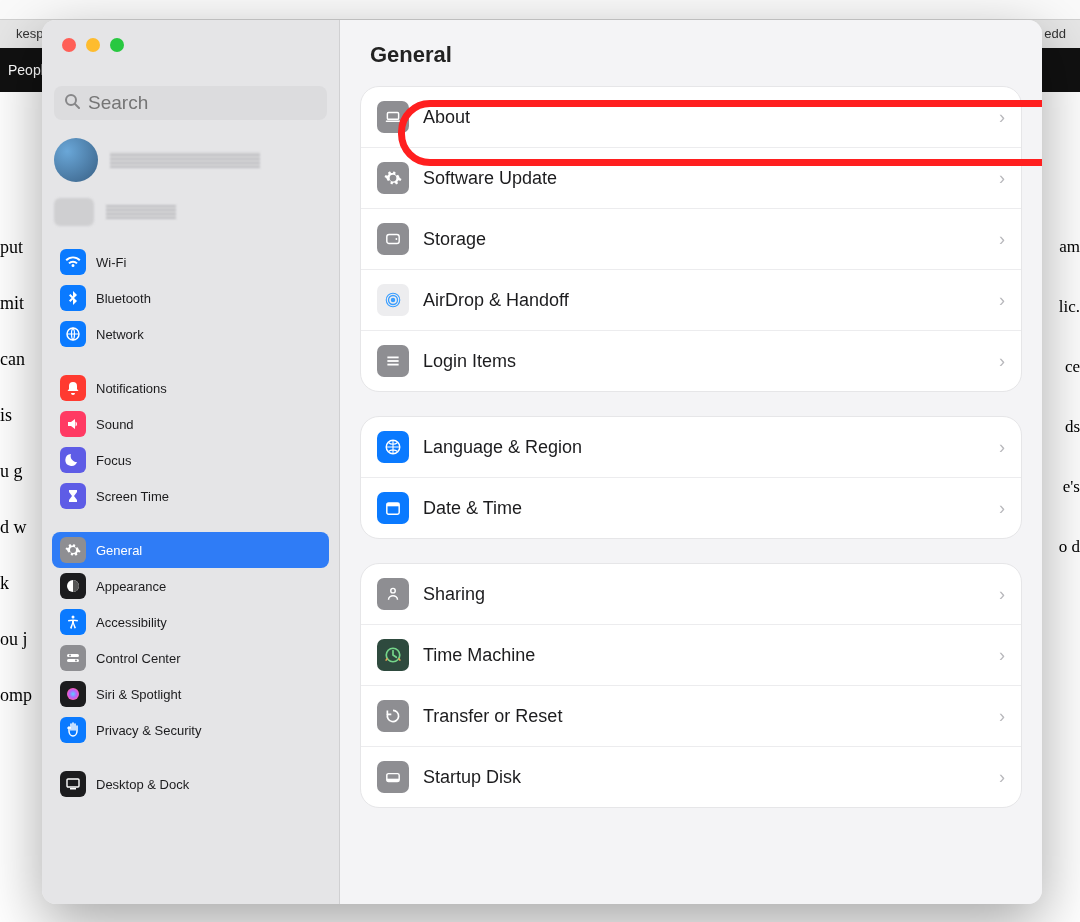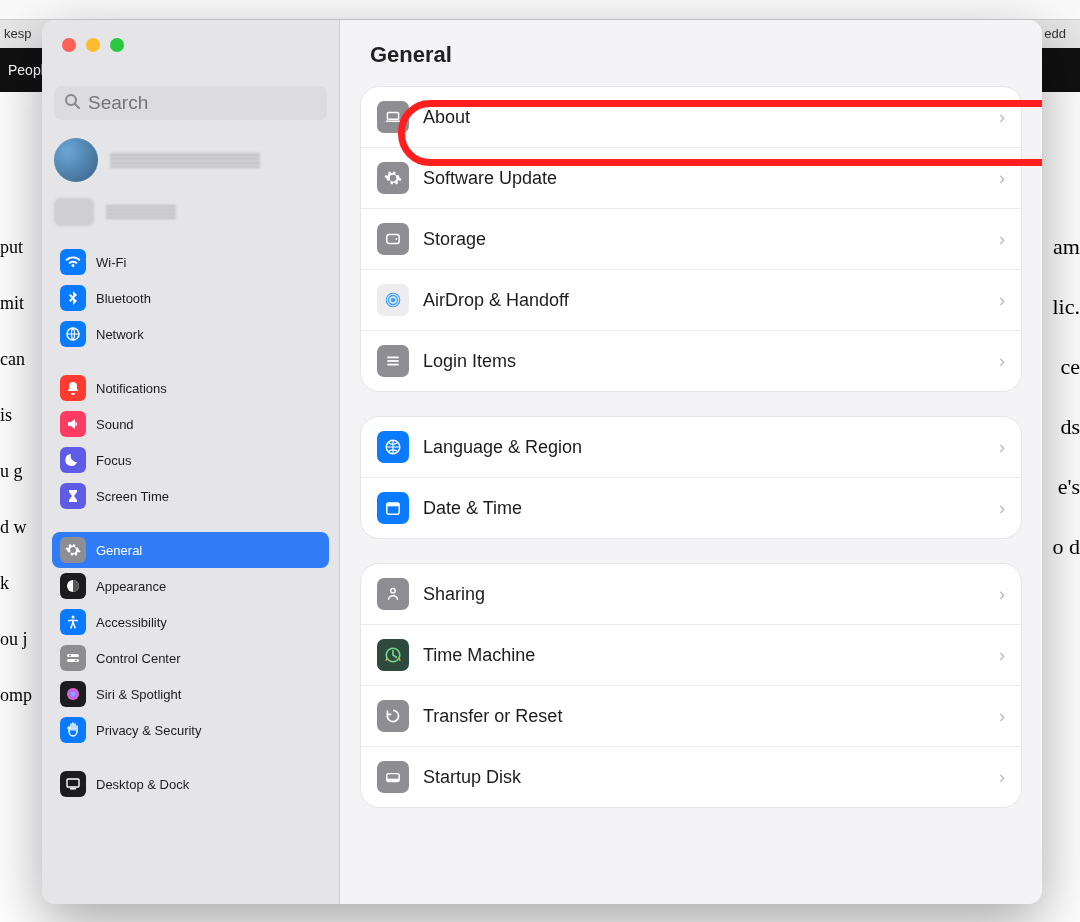--- a/index.html
+++ b/index.html
@@ -30,21 +30,21 @@
   }
   .bg-tabbar {
     position: absolute;
     top: 20px; left: 0; right: 0;
     height: 28px;
     background: #e6e6e6;
     font-size: 13px;
     color: #333;
   }
   .bg-tab-left {
-    position:absolute; left:0; top:0; padding: 6px 4px;
+    position:absolute; left:0; top:0; padding: 6px 16px;
   }
   .bg-tab-right {
     position:absolute; right:6px; top:0; padding: 6px 8px;
   }
   .bg-darkbar {
     position: absolute;
     top: 48px; left: 0; right: 0;
     height: 44px;
     background: #111;
     color: #fff;
@@ -58,21 +58,21 @@
     padding: 12px 8px;
     color: #000;
     font-size: 18px;
     line-height: 34px;
     font-family: Georgia, "Times New Roman", serif;
   }
   .bg-body-text .left-col {
     position:absolute; left:0; top:130px; width:45px; text-align:left; font-size:18px;
   }
   .bg-body-text .right-col {
-    position:absolute; right:0; top:130px; width:45px; text-align:right; font-size:22px;
+    position:absolute; right:0; top:130px; width:45px; text-align:right; font-size:17px;
   }
 
   
   .settings-window {
     position: absolute;
     left: 42px;
     top: 20px;
     width: 1000px;
     height: 884px;
     background: #f2f2f4;

